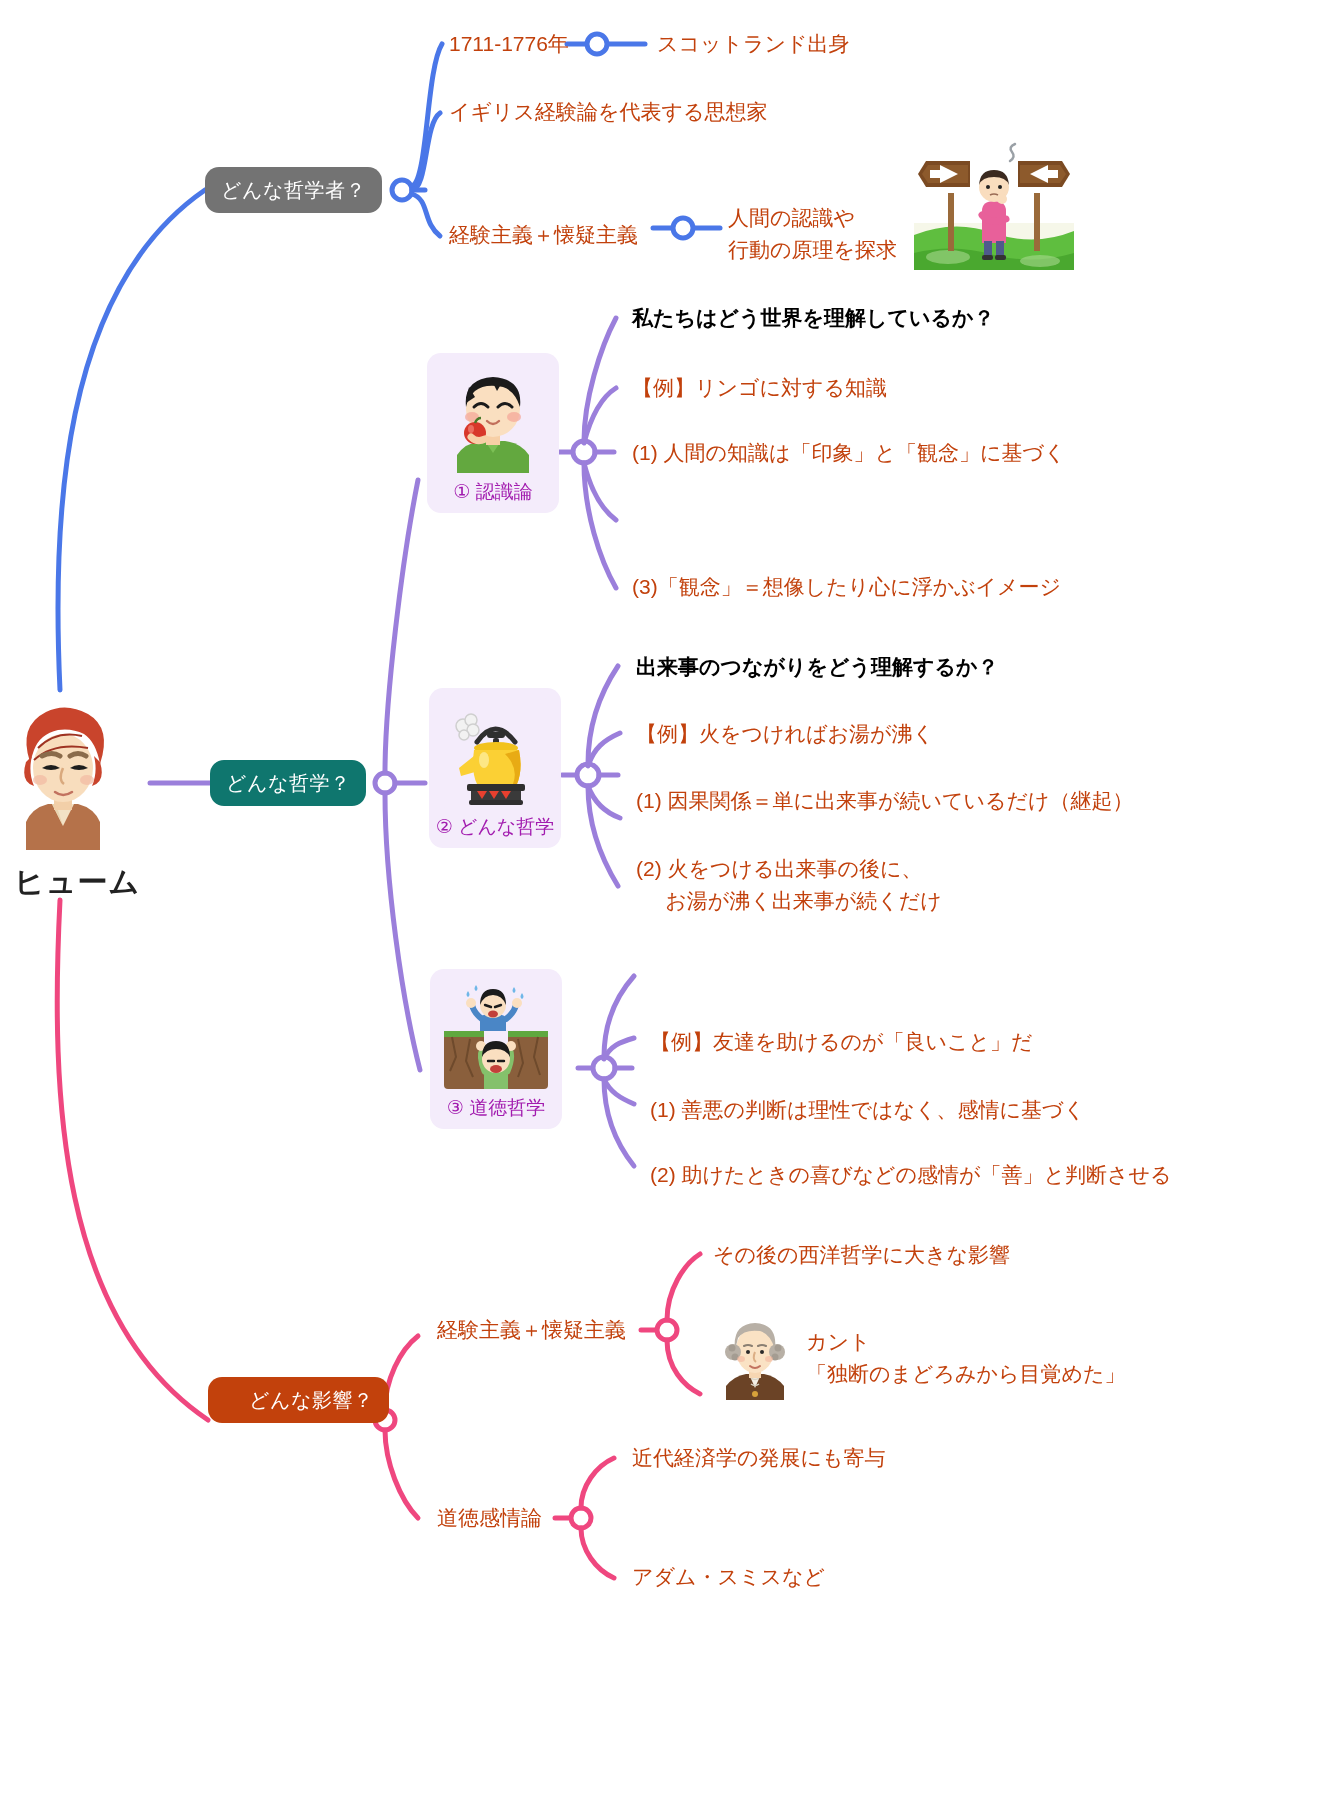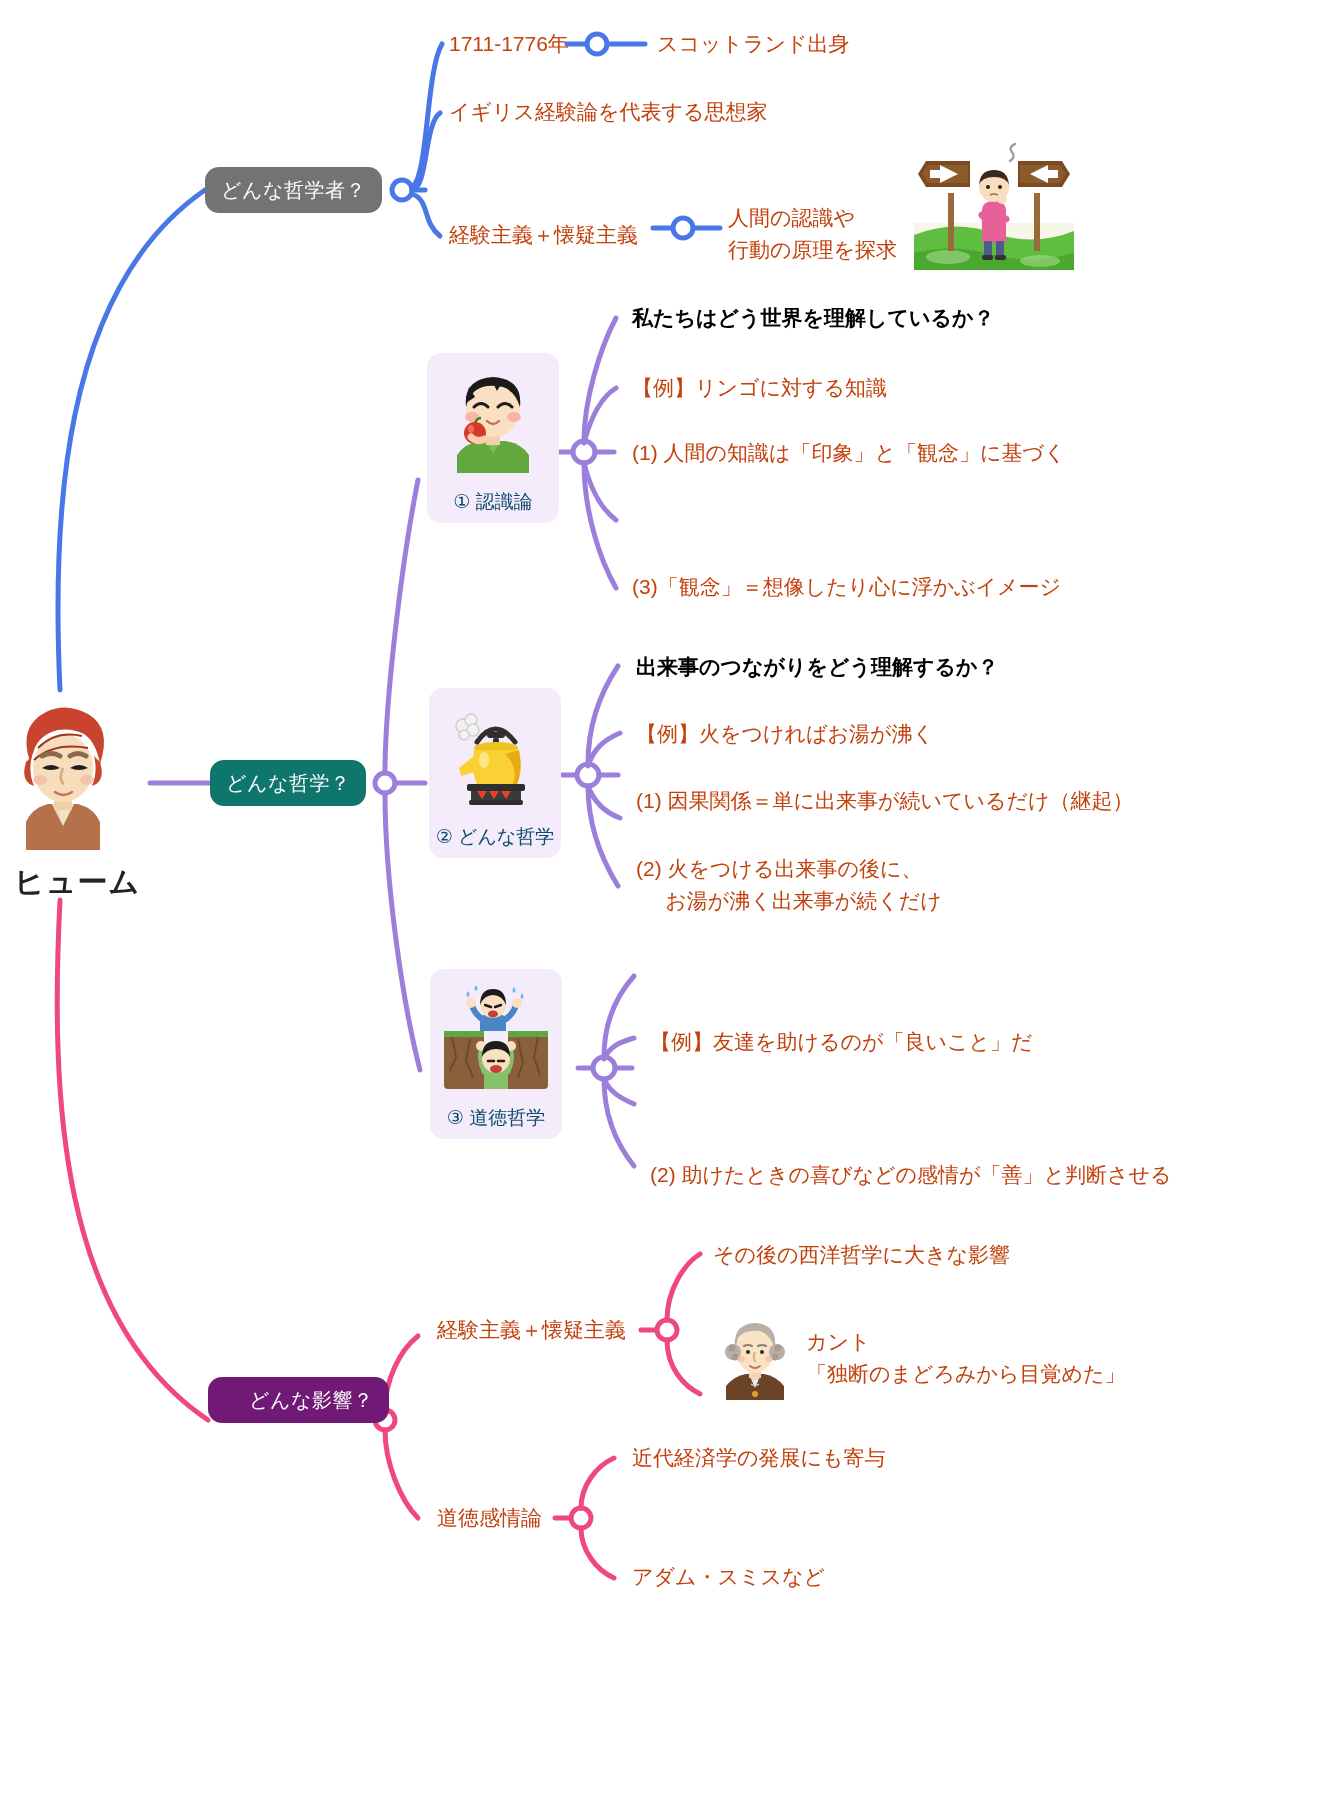--- a/index.html
+++ b/index.html
@@ -36,21 +36,21 @@
     color: #ffffff;
     font-size: 20px;
     font-weight: 500;
     white-space: nowrap;
     padding: 0 16px;
     height: 46px;
     letter-spacing: 0.5px;
   }
   .pill.blue   { background: #737373; }
   .pill.purple { background: #0f766e; }
-  .pill.pink   { background: #701a75; padding-left: 41px; }
+  .pill.pink   { background: #c2410c; padding-left: 41px; }
 
   
   .leaf {
     position: absolute;
     font-size: 21px;
     line-height: 1.45;
     color: #c2410c;
     white-space: pre;
   }
   .leaf.bold { font-weight: bold; font-size: 21px; color: #000000; }
@@ -66,23 +66,23 @@
     align-items: center;
     padding: 10px 6px 8px 6px;
   }
   .card .thumb {
     width: 104px; height: 110px;
     display: block;
     border-radius: 4px;
     overflow: hidden;
   }
   .card .caption {
-    margin-top: 16px;
+    margin-top: 6px;
     font-size: 19px;
-    color: #0c4a6e;
+    color: #a21caf;
     white-space: nowrap;
   }
 
   
   .illus { position: absolute; }
 
   
 </style>
 </head>
 <body>
@@ -368,20 +368,21 @@
           <path d="M32 6 q3 4 0 6 q-3 -2 0 -6z"></path>
           <path d="M70 8 q3 4 0 6 q-3 -2 0 -6z"></path>
           <path d="M78 14 q3 4 0 6 q-3 -2 0 -6z"></path>
         </g>
       </svg>
     </div>
     <div class="caption">③ 道徳哲学</div>
   </div>
 
   <div class="leaf" style="left:650px; top:1027px;">【例】友達を助けるのが「良いこと」だ</div>
+  <div class="leaf" style="left:650px; top:1095px;">(1) 善悪の判断は理性ではなく、感情に基づく</div>
   <div class="leaf" style="left:650px; top:1160px;">(2) 助けたときの喜びなどの感情が「善」と判断させる</div>
 
   <div class="pill pink" style="left:208px; top:1377px;">どんな影響？</div>
 
   <div class="leaf" style="left:437px; top:1315px;">経験主義＋懐疑主義</div>
   <div class="leaf" style="left:713px; top:1240px;">その後の西洋哲学に大きな影響</div>
 
   <div class="illus" style="left:716px; top:1318px; width:78px; height:82px;">
     <svg width="78" height="82" viewBox="0 0 78 82">
 

